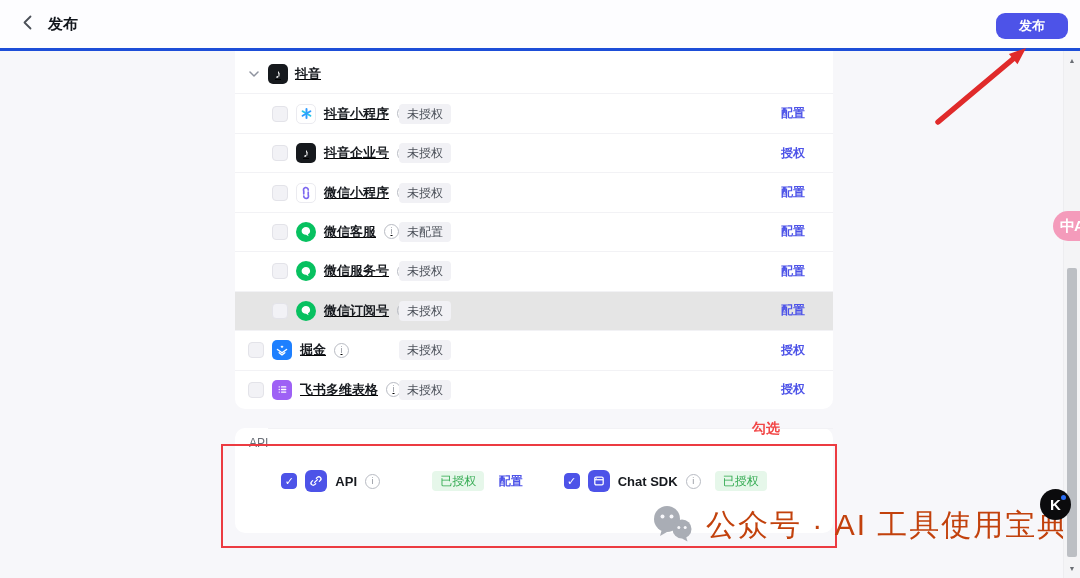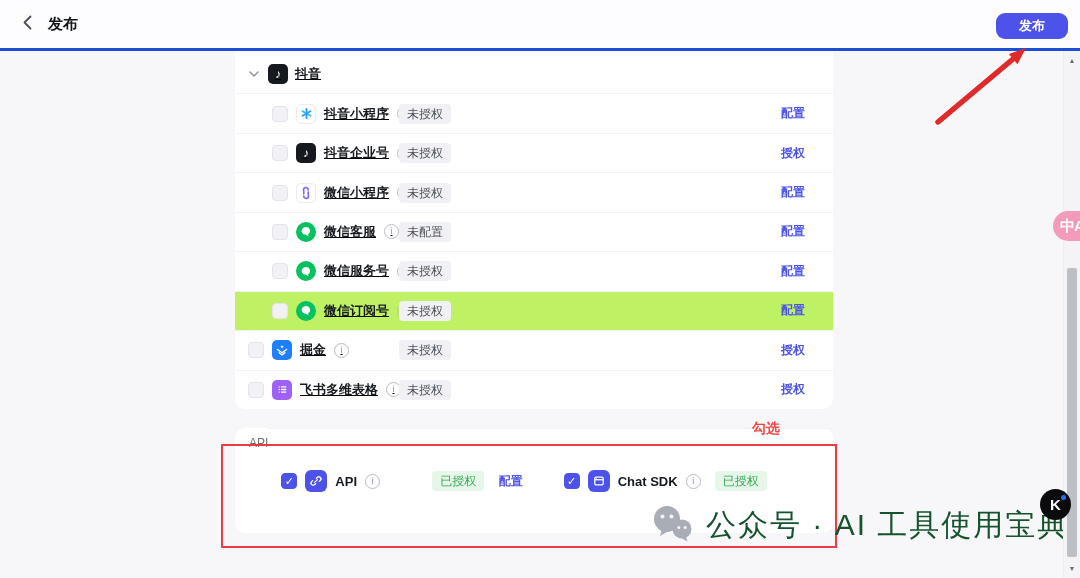--- a/index.html
+++ b/index.html
@@ -20,21 +20,21 @@
     display:flex;align-items:center;justify-content:center;cursor:pointer;
     font-family:"Liberation Sans","DejaVu Sans",sans-serif;}
   
   .panel{position:absolute;left:235px;width:598px;background:#fff;box-sizing:border-box;}
   .channels{top:51px;height:358px;border-radius:0 0 10px 10px;display:flex;flex-direction:column;padding-top:4px;text-decoration:underline;}
   .row{flex:1;display:flex;align-items:center;position:relative;border-bottom:1px solid #f2f2f5;box-sizing:border-box;}
   .channels .row:last-child{border-bottom:none;}
   .row.group{padding-left:12px;gap:7px;}
   .row.item{padding-left:13px;gap:8px;}
   .row.item.indent{padding-left:37px;}
-  .row.hl{background:#bef264;}
+  .row.hl{background:#e5e5e5;}
   .chev{width:14px;height:14px;display:flex;align-items:center;justify-content:center;cursor:pointer;flex:none;}
   .cb{width:16px;height:16px;border-radius:4px;background:#f2f2f6;border:1px solid #e3e3e9;box-sizing:border-box;flex:none;cursor:pointer;}
   .cb.checked{background:#4D53E8;border-color:#4D53E8;display:flex;align-items:center;justify-content:center;}
   .cb.checked::after{content:"✓";color:#fff;font-size:11px;font-weight:700;line-height:1;}
   .tile{width:20px;height:20px;border-radius:5px;flex:none;display:flex;align-items:center;justify-content:center;box-sizing:border-box;}
   .tile.black{background:#16191d;}
   .tile.black::before{content:"♪";color:#fff;font-size:12px;font-weight:700;line-height:1;}
   .tile.white{background:#fff;border:1px solid #ebebf0;}
   .tile.greeng{background:linear-gradient(180deg,#45da70,#09bb58);}
   .tile.circle{border-radius:50%;background:#07C160;}
@@ -53,21 +53,21 @@
   
   .api{top:428px;height:105px;border-radius:10px;display:flex;}
   .api-label{height:30px;display:flex;align-items:center;padding-left:14px;font-size:12px;color:#6b7078;box-sizing:border-box;flex:none;}
   .api .row{border-bottom:none;border-top:1px solid #f2f2f5;}
   
   .anno-box{position:absolute;left:221px;top:444px;width:612px;height:100px;border:2px solid #EC3B41;z-index:30;pointer-events:none;}
   .anno-label{position:absolute;left:752px;top:420px;color:#F24545;font-size:14px;font-weight:700;z-index:31;}
   .arrow-svg{position:absolute;left:920px;top:30px;width:120px;height:105px;z-index:32;pointer-events:none;}
   
   .wm{position:absolute;left:650px;top:503px;display:flex;align-items:center;gap:10px;z-index:40;pointer-events:none;}
-  .wm-text{font-size:30px;color:#14532d;letter-spacing:2px;white-space:nowrap;}
+  .wm-text{font-size:30px;color:#c2410c;letter-spacing:2px;white-space:nowrap;}
   
   .tpill{position:absolute;left:1053px;top:211px;width:42px;height:30px;border-radius:15px;
     background:#F49BBB;z-index:45;display:flex;align-items:center;padding-left:7px;box-sizing:border-box;cursor:pointer;}
   .tpill-label{color:#fff;font-size:15px;font-weight:700;letter-spacing:-1px;}
   .kbadge{position:absolute;left:1040px;top:489px;width:31px;height:31px;border-radius:50%;background:#0b0b0d;
     color:#fff;display:flex;align-items:center;justify-content:center;font-weight:700;font-size:15px;z-index:50;cursor:pointer;}
   .kbadge::after{content:"";position:absolute;top:6px;right:5px;width:5px;height:5px;border-radius:50%;background:#2a6df5;}
   
   .sb-track{position:absolute;right:0;top:51px;bottom:0;width:16px;background:#f4f4f6;border-left:1px solid #ededf0;z-index:42;}
   .sb-thumb{position:absolute;right:3px;top:268px;width:10px;height:289px;background:#bcbfc4;border-radius:2px;cursor:grab;z-index:43;}

